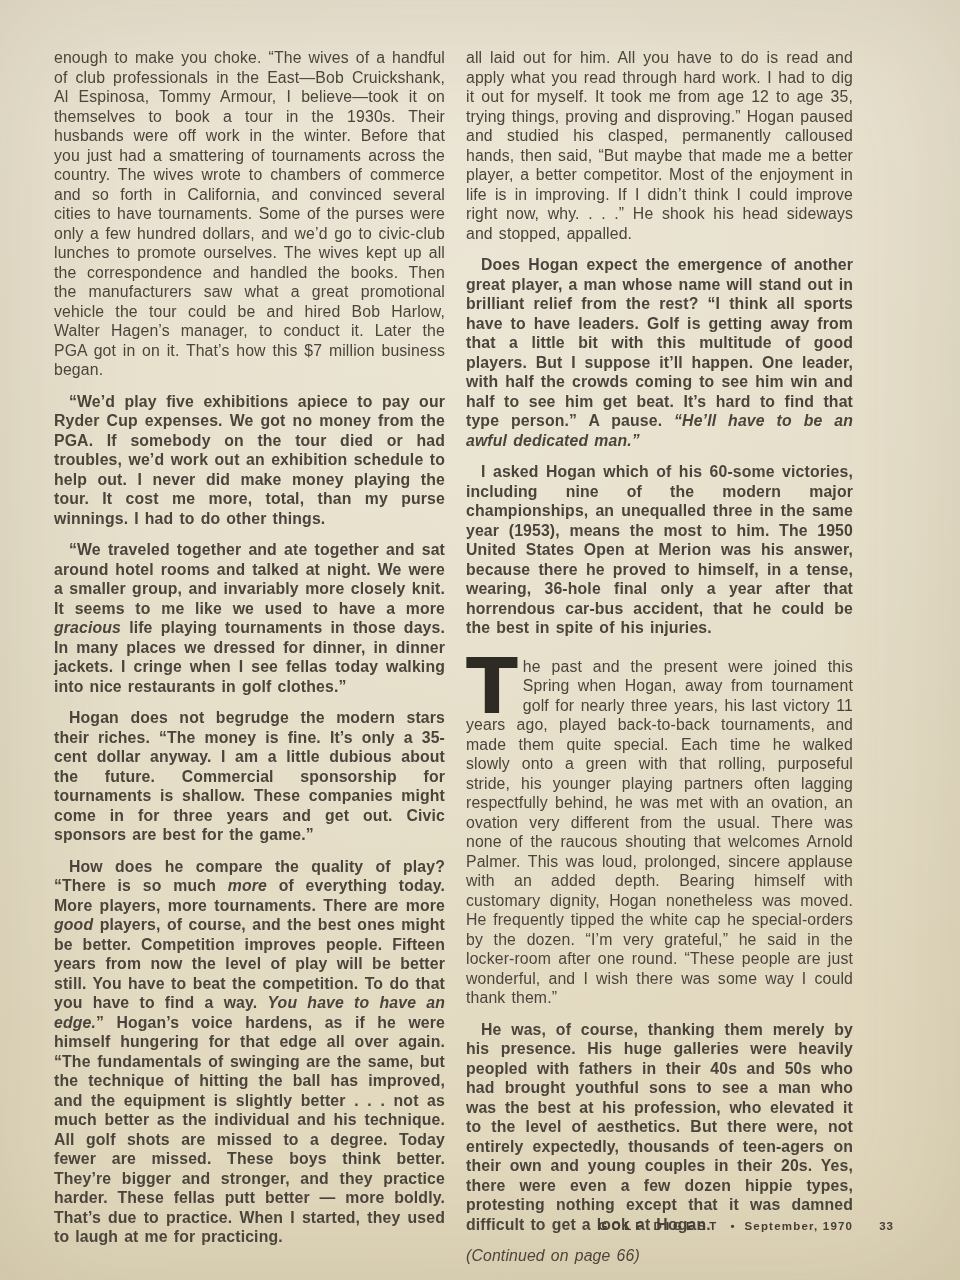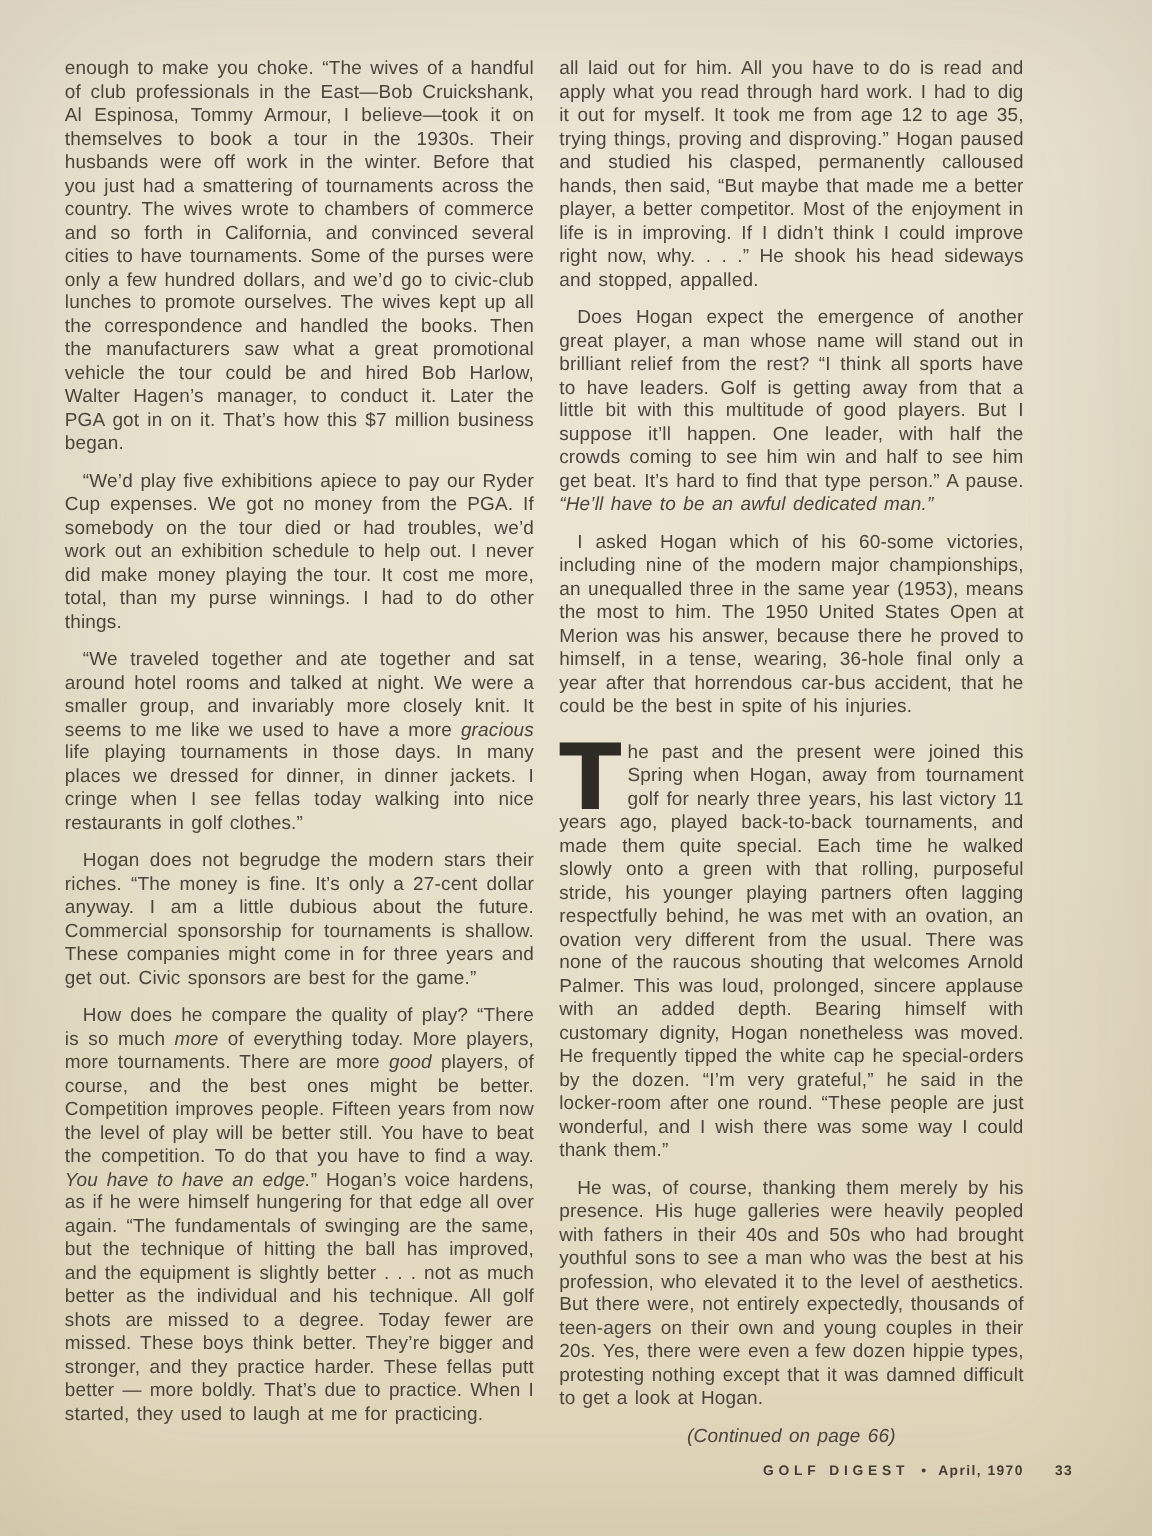--- a/index.html
+++ b/index.html
@@ -24,23 +24,23 @@
   .col-left  { left: 42px;  width: 415px; }
   .col-right { left: 454px; width: 411px; }
   p.para {
     margin: 12px;
     font-size: 15.8px;
     line-height: 19.5px;
     text-align: justify;
     letter-spacing: 0.15px;
     word-spacing: 1.5px;
   }
-  p.para.indent { text-indent: 15px; }
+  p.para.indent { text-indent: 15px; font-weight: bold; }
   p.para.space-before { margin-top: 19px; }
-  p.para.align-right { text-align: center; font-style: italic; }
+  p.para.align-right { text-align: left; font-style: italic; }
   p.para i { font-style: italic; }
   .dropcap {
     float: left;
     font-family: "DejaVu Sans", sans-serif;
     font-weight: bold;
     font-size: 76px;
     line-height: 57px;
     height: 57px;
     margin: 1px 7px 0 0;
     color: #2e2a24;
@@ -60,31 +60,31 @@
   .footer .pnum  { margin-left: 26px; letter-spacing: 1px; margin-top: 40px; }
 </style>
 </head>
 <body>
 
 <div class="page">
   <div class="col col-left">
       <p class="para"><span>enough to make you choke. “The wives of a handful of club professionals in the East—Bob Cruickshank, Al Espinosa, Tommy Armour, I believe—took it on themselves to book a tour in the 1930s. Their husbands were off work in the winter. Before that you just had a smattering of tournaments across the country. The wives wrote to chambers of commerce and so forth in California, and convinced several cities to have tournaments. Some of the purses were only a few hundred dollars, and we’d go to civic-club lunches to promote ourselves. The wives kept up all the correspondence and handled the books. Then the manufacturers saw what a great promotional vehicle the tour could be and hired Bob Harlow, Walter Hagen’s manager, to conduct it. Later the PGA got in on it. That’s how this $7 million business began.</span></p>
       <p class="para indent"><span>“We’d play five exhibitions apiece to pay our Ryder Cup expenses. We got no money from the PGA. If somebody on the tour died or had troubles, we’d work out an exhibition schedule to help out. I never did make money playing the tour. It cost me more, total, than my purse winnings. I had to do other things.</span></p>
       <p class="para indent"><span>“We traveled together and ate together and sat around hotel rooms and talked at night. We were a smaller group, and invariably more closely knit. It seems to me like we used to have a more </span><i>gracious</i><span> life playing tournaments in those days. In many places we dressed for dinner, in dinner jackets. I cringe when I see fellas today walking into nice restaurants in golf clothes.”</span></p>
-      <p class="para indent"><span>Hogan does not begrudge the modern stars their riches. “The money is fine. It’s only a 27-cent dollar anyway. I am a little dubious about the future. Commercial sponsorship for tournaments is shallow. These companies might come in for three years and get out. Civic sponsors are best for the game.”</span></p>
+      <p class="para indent"><span>Hogan does not begrudge the modern stars their riches. “The money is fine. It’s only a 35-cent dollar anyway. I am a little dubious about the future. Commercial sponsorship for tournaments is shallow. These companies might come in for three years and get out. Civic sponsors are best for the game.”</span></p>
       <p class="para indent"><span>How does he compare the quality of play? “There is so much </span><i>more</i><span> of everything today. More players, more tournaments. There are more </span><i>good</i><span> players, of course, and the best ones might be better. Competition improves people. Fifteen years from now the level of play will be better still. You have to beat the competition. To do that you have to find a way. </span><i>You have to have an edge.</i><span>” Hogan’s voice hardens, as if he were himself hungering for that edge all over again. “The fundamentals of swinging are the same, but the technique of hitting the ball has improved, and the equipment is slightly better . . . not as much better as the individual and his technique. All golf shots are missed to a degree. Today fewer are missed. These boys think better. They’re bigger and stronger, and they practice harder. These fellas putt better — more boldly. That’s due to practice. When I started, they used to laugh at me for practicing.</span></p>
     </div>
 
   <div class="col col-right">
       <p class="para"><span>all laid out for him. All you have to do is read and apply what you read through hard work. I had to dig it out for myself. It took me from age 12 to age 35, trying things, proving and disproving.” Hogan paused and studied his clasped, permanently calloused hands, then said, “But maybe that made me a better player, a better competitor. Most of the enjoyment in life is in improving. If I didn’t think I could improve right now, why. . . .” He shook his head sideways and stopped, appalled.</span></p>
       <p class="para indent"><span>Does Hogan expect the emergence of another great player, a man whose name will stand out in brilliant relief from the rest? “I think all sports have to have leaders. Golf is getting away from that a little bit with this multitude of good players. But I suppose it’ll happen. One leader, with half the crowds coming to see him win and half to see him get beat. It’s hard to find that type person.” A pause. </span><i>“He’ll have to be an awful dedicated man.”</i></p>
       <p class="para indent"><span>I asked Hogan which of his 60-some victories, including nine of the modern major championships, an unequalled three in the same year (1953), means the most to him. The 1950 United States Open at Merion was his answer, because there he proved to himself, in a tense, wearing, 36-hole final only a year after that horrendous car-bus accident, that he could be the best in spite of his injuries.</span></p>
       <p class="para space-before"><span class="dropcap">T</span><span>he past and the present were joined this Spring when Hogan, away from tournament golf for nearly three years, his last victory 11 years ago, played back-to-back tournaments, and made them quite special. Each time he walked slowly onto a green with that rolling, purposeful stride, his younger playing partners often lagging respectfully behind, he was met with an ovation, an ovation very different from the usual. There was none of the raucous shouting that welcomes Arnold Palmer. This was loud, prolonged, sincere applause with an added depth. Bearing himself with customary dignity, Hogan nonetheless was moved. He frequently tipped the white cap he special-orders by the dozen. “I’m very grateful,” he said in the locker-room after one round. “These people are just wonderful, and I wish there was some way I could thank them.”</span></p>
       <p class="para indent"><span>He was, of course, thanking them merely by his presence. His huge galleries were heavily peopled with fathers in their 40s and 50s who had brought youthful sons to see a man who was the best at his profession, who elevated it to the level of aesthetics. But there were, not entirely expectedly, thousands of teen-agers on their own and young couples in their 20s. Yes, there were even a few dozen hippie types, protesting nothing except that it was damned difficult to get a look at Hogan.</span></p>
       <p class="para align-right"><i>(Continued on page 66)</i></p>
     </div>
 
   <div class="footer">
-    <span class="mag">GOLF DIGEST</span><span class="dot">•</span><span class="issue">April, 1970</span><span class="pnum">33</span>
+    <span class="mag">GOLF DIGEST</span><span class="dot">•</span><span class="issue">September, 1970</span><span class="pnum">33</span>
   </div>
 
   <div class="vignette"></div>
 </div>
 
 </body></html>

